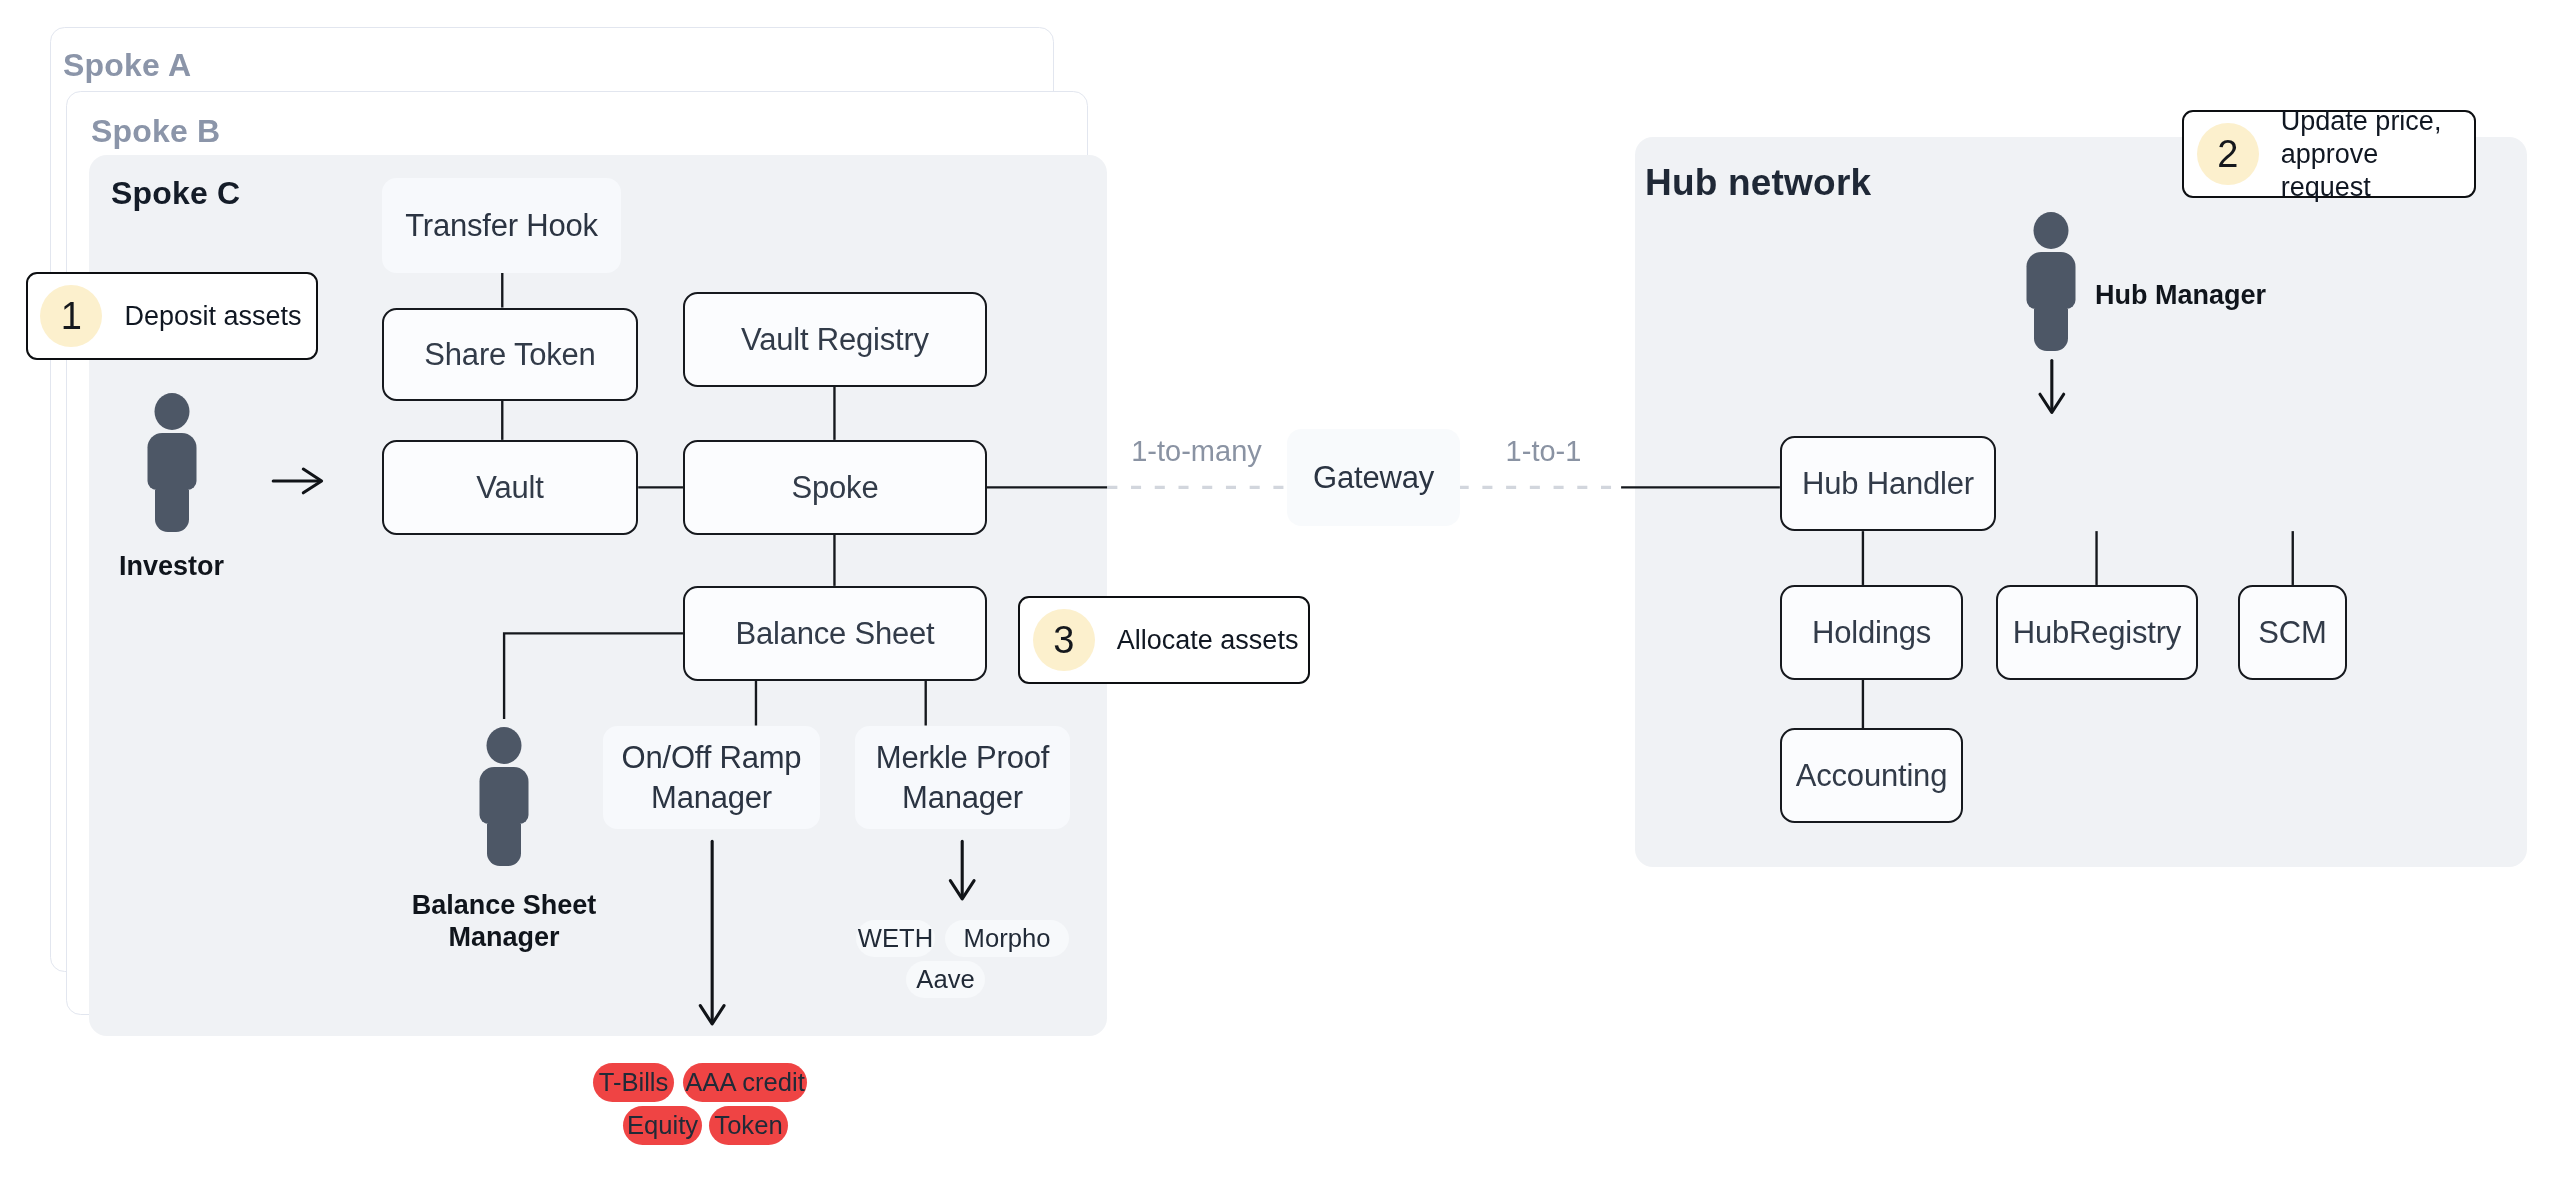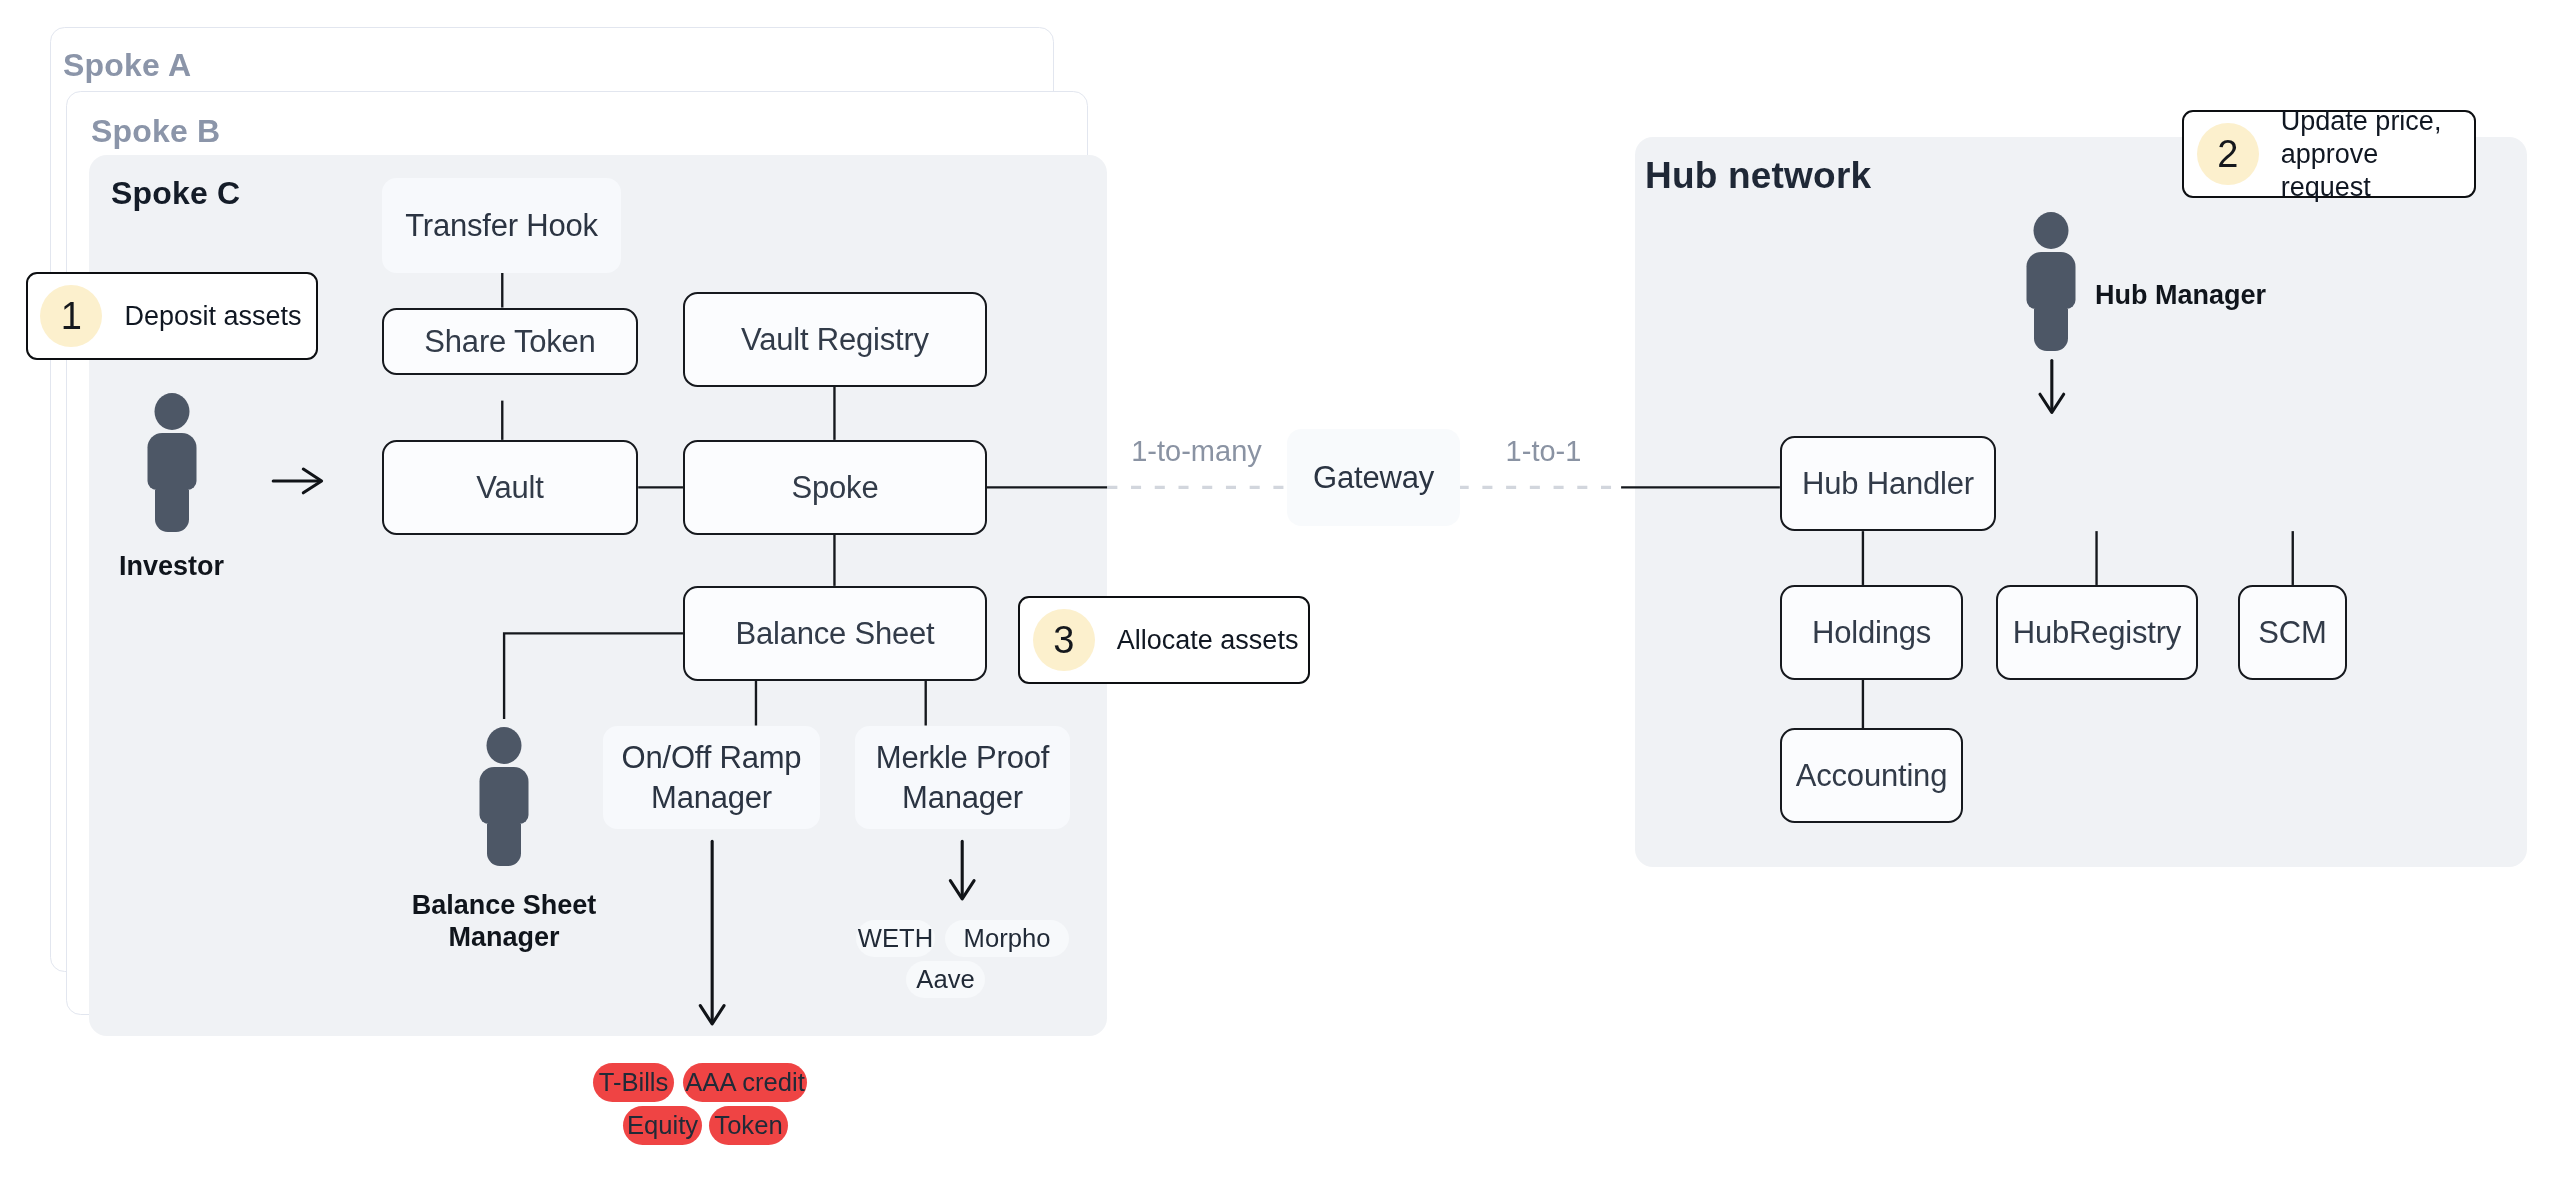--- a/index.html
+++ b/index.html
@@ -4,21 +4,21 @@
 <style>
   html,body{margin:0;padding:0;background:#ffffff;}
   .stage{position:relative;width:2576px;height:1190px;background:#ffffff;overflow:hidden;
          font-family:"Liberation Sans","DejaVu Sans",sans-serif;}
   svg.wires{position:absolute;left:0;top:0;z-index:3;}
 
   .panel-outline{position:absolute;background:#ffffff;border:1.8px solid #e2e6ef;border-radius:14.6px;box-sizing:border-box;z-index:1;}
   .panel-fill{position:absolute;background:#f0f2f5;border-radius:18px;z-index:2;}
   .panel-label{position:absolute;font-size:32px;font-weight:700;color:#8b95a9;z-index:4;letter-spacing:0.2px;}
   .panel-label.dark{color:#141c28;}
-  .hub-title{position:absolute;font-size:37px;font-weight:700;color:#1f2836;z-index:4;letter-spacing:0.2px;}
+  .hub-title{position:absolute;font-size:37px;font-weight:700;color:#1f2836;z-index:4;letter-spacing:0.2px;margin-top:7px;}
 
   .node{position:absolute;display:flex;align-items:center;justify-content:center;background:#fbfcfe;
         border:2.3px solid #16191e;border-radius:14.6px;font-size:31px;color:#323b49;text-align:center;
         box-sizing:border-box;z-index:4;letter-spacing:-0.2px;}
   .chip{position:absolute;display:flex;flex-direction:column;align-items:center;justify-content:center;
         background:#f7f9fc;border-radius:14.6px;font-size:31px;color:#2b3442;text-align:center;line-height:40px;
         box-sizing:border-box;z-index:4;letter-spacing:-0.2px;}
   .pill{position:absolute;display:flex;align-items:center;justify-content:center;background:#f7f9fb;
         border-radius:912px;font-size:25.6px;color:#212a37;z-index:4;}
   .pill.on-white{background:#ef4444;}
@@ -89,21 +89,21 @@
       <g>
         <line x1="1054" y1="922" x2="1054" y2="981"></line>
         <path d="M1041,965 L1054,985 L1067,965"></path>
       </g>
     </g>
   </svg>
 
   <div class="chip" style="left:382px;top:178px;width:239px;height:95px;">
     <span>Transfer Hook</span>
   </div>
-  <div class="node" style="left:382px;top:308px;width:256px;height:67px;">
+  <div class="node" style="left:382px;top:308px;width:256px;height:93px;">
     <span>Share Token</span>
   </div>
   <div class="node" style="left:683px;top:292px;width:304px;height:95px;">
     <span>Vault Registry</span>
   </div>
   <div class="node" style="left:382px;top:440px;width:256px;height:95px;">
     <span>Vault</span>
   </div>
   <div class="node" style="left:683px;top:440px;width:304px;height:95px;">
     <span>Spoke</span>

